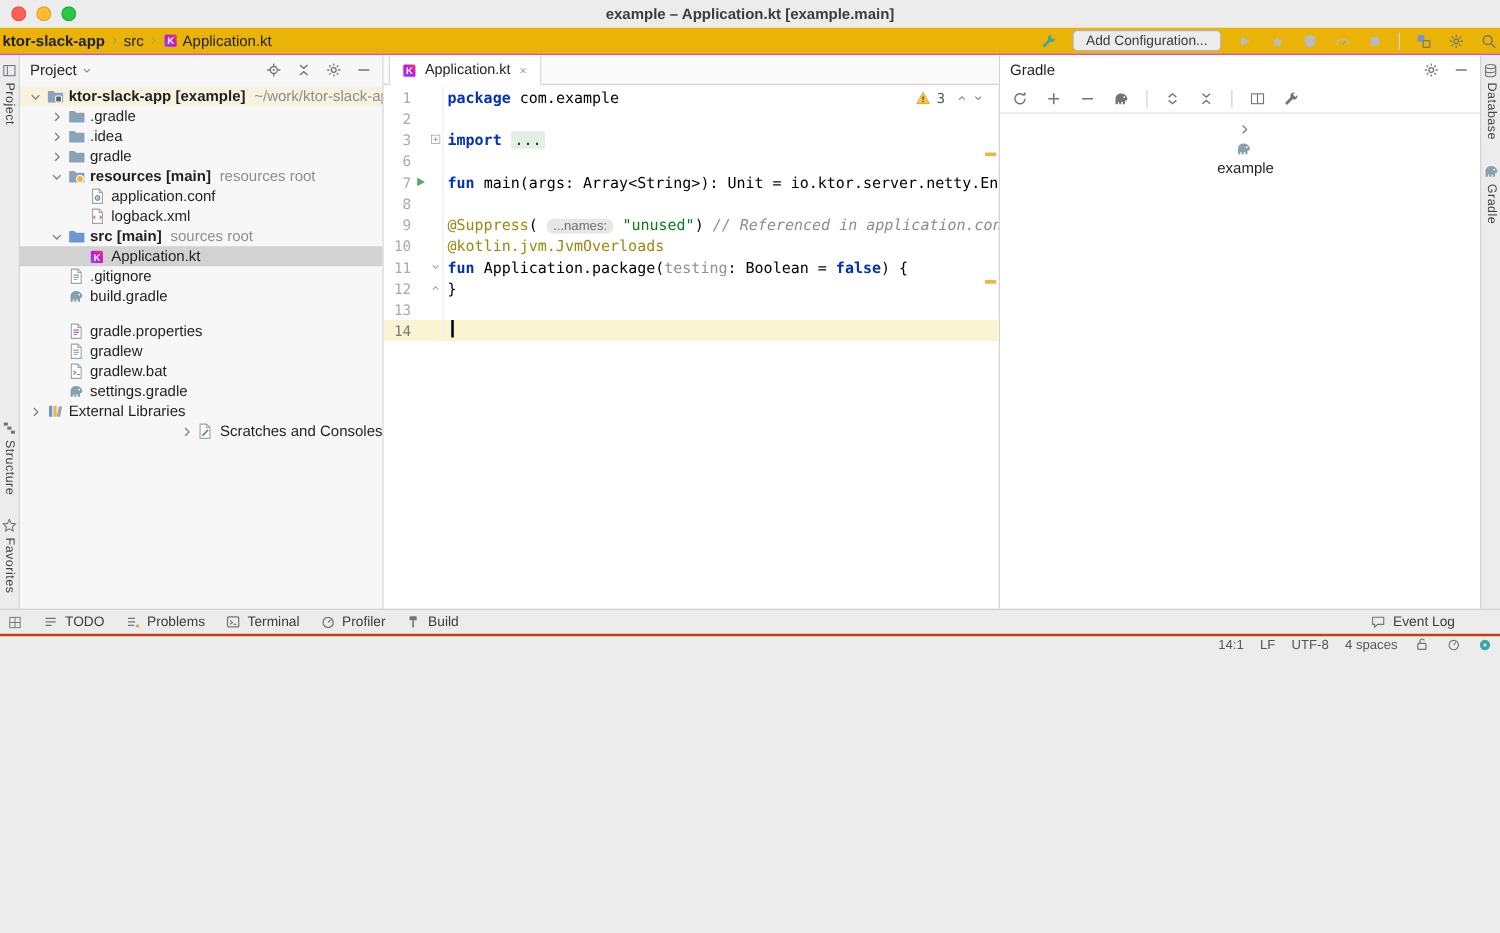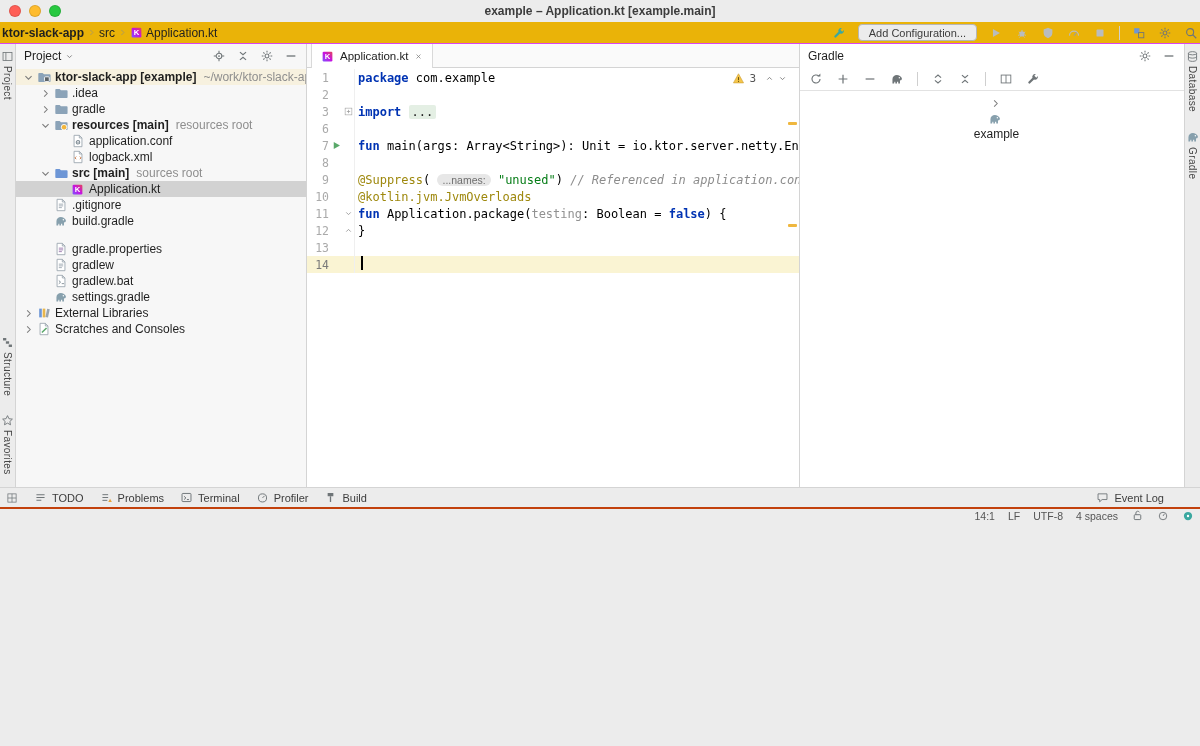--- a/index.html
+++ b/index.html
@@ -279,20 +279,33 @@
             <span class="chev">
               <svg width="11" height="11" viewBox="0 0 16 16" xmlns="http://www.w3.org/2000/svg">
                 <path d="M6 3.5L10.5 8 6 12.5" fill="none" stroke="#7b7b7b" stroke-width="1.5"></path>
               </svg>
             </span>
             <span class="ticon">
               <svg width="14" height="14" viewBox="0 0 16 16" xmlns="http://www.w3.org/2000/svg">
                 <path d="M1.5 4.2c0-.5.4-.9.9-.9h4l1.6 1.6h6.6c.5 0 .9.4.9.9v7c0 .5-.4.9-.9.9H2.4c-.5 0-.9-.4-.9-.9z" fill="#8ba3b8"></path>
               </svg>
             </span>
+            <span class="tlabel">.gradle</span>
+          </div>
+          <div class="tree-row" style="padding-left: 23px;">
+            <span class="chev">
+              <svg width="11" height="11" viewBox="0 0 16 16" xmlns="http://www.w3.org/2000/svg">
+                <path d="M6 3.5L10.5 8 6 12.5" fill="none" stroke="#7b7b7b" stroke-width="1.5"></path>
+              </svg>
+            </span>
+            <span class="ticon">
+              <svg width="14" height="14" viewBox="0 0 16 16" xmlns="http://www.w3.org/2000/svg">
+                <path d="M1.5 4.2c0-.5.4-.9.9-.9h4l1.6 1.6h6.6c.5 0 .9.4.9.9v7c0 .5-.4.9-.9.9H2.4c-.5 0-.9-.4-.9-.9z" fill="#8ba3b8"></path>
+              </svg>
+            </span>
             <span class="tlabel">.idea</span>
           </div>
           <div class="tree-row" style="padding-left: 23px;">
             <span class="chev">
               <svg width="11" height="11" viewBox="0 0 16 16" xmlns="http://www.w3.org/2000/svg">
                 <path d="M6 3.5L10.5 8 6 12.5" fill="none" stroke="#7b7b7b" stroke-width="1.5"></path>
               </svg>
             </span>
             <span class="ticon">
               <svg width="14" height="14" viewBox="0 0 16 16" xmlns="http://www.w3.org/2000/svg">
@@ -443,21 +456,21 @@
             </span>
             <span class="ticon">
               <svg width="14" height="14" viewBox="0 0 16 16" xmlns="http://www.w3.org/2000/svg">
                 <rect x="2.5" y="3" width="3" height="10" fill="#6d96d6"></rect>
                 <rect x="6.5" y="3" width="3" height="10" fill="#e8b64c"></rect>
                 <rect x="10.6" y="3.4" width="3" height="9.6" transform="rotate(12 12.1 8.2)" fill="#9aa5ae"></rect>
               </svg>
             </span>
             <span class="tlabel">External Libraries</span>
           </div>
-          <div class="tree-row" style="padding-left: 6px;">
+          <div class="tree-row" style="padding-left: 6px; justify-content: flex-end;">
             <span class="chev">
               <svg width="11" height="11" viewBox="0 0 16 16" xmlns="http://www.w3.org/2000/svg">
                 <path d="M6 3.5L10.5 8 6 12.5" fill="none" stroke="#7b7b7b" stroke-width="1.5"></path>
               </svg>
             </span>
             <span class="ticon">
               <svg width="14" height="14" viewBox="0 0 16 16" xmlns="http://www.w3.org/2000/svg">
                 <path d="M3.5 1.5h6l3 3v10h-9z" fill="#fff" stroke="#9aa5ae"></path>
                 <path d="M9.5 1.5v3h3" fill="none" stroke="#9aa5ae"></path>
                 <path d="M5 11.5L10.3 6.2l1.2 1.2L6.2 12.7z" fill="#59a869"></path>

